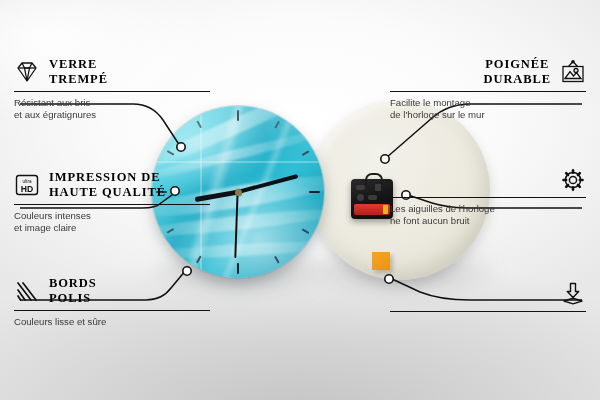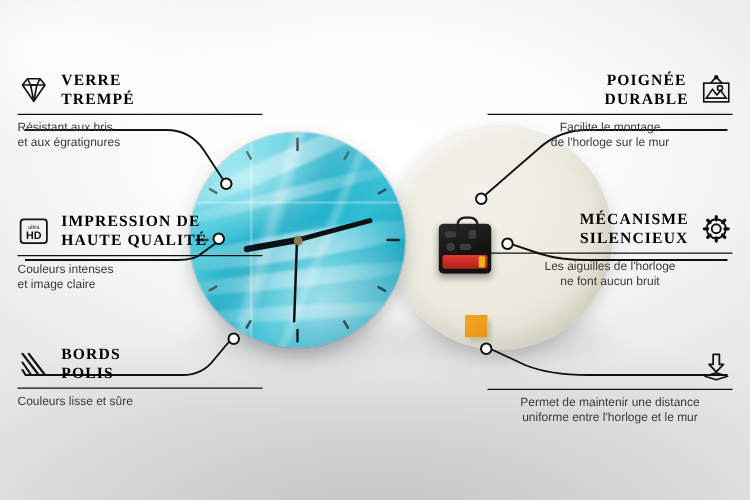--- a/index.html
+++ b/index.html
@@ -90,21 +90,21 @@
     font-weight:700;font-size:12.5px;line-height:14.5px;
     letter-spacing:.9px;color:#000000;text-transform:uppercase;
     white-space:pre-line;
   }
   .feat.right .feat-title{text-align:center;}
   .feat-rule{height:1.4px;background:#111;margin:5px 0 5px;}
   .feat-desc{
     font-family:Liberation Sans, sans-serif;
     font-size:9.6px;line-height:11.6px;color:#3a3a3a;white-space:pre-line;
   }
-  .feat.right .feat-desc{text-align:center;}
+  .feat.right .feat-desc{text-align:left;}
   .ficon{width:26px;height:24px;flex:0 0 26px;display:block;}
 
   
   #feat-verre{left:14px;top:57px;}
   #feat-impression{left:14px;top:170px;}
   #feat-bords{left:14px;top:276px;}
   #feat-poignee{left:390px;top:57px;}
   #feat-mecanisme{left:390px;top:168px;}
   #feat-entretoise{left:390px;top:282px;}
 </style>
@@ -252,22 +252,20 @@
         </g>
       </svg>
     </div>
     <div class="feat-rule"></div>
     <div class="feat-desc">Facilite le montage
 de l'horloge sur le mur</div>
   </div>
 
   <div class="feat right" id="feat-mecanisme">
     <div class="feat-head">
-      <div class="feat-title">MÉCANISME
-SILENCIEUX</div>
       <svg class="ficon" viewBox="0 0 26 24">
         <g fill="none" stroke="#111" stroke-width="1.5">
           <circle cx="13" cy="12" r="3.6"></circle>
           <path d="M13 2.2 v2.6 M13 19.2 v2.6 M3.5 12 h2.6 M19.9 12 h2.6
                    M6.2 5.2 L8 7 M18 17 L19.8 18.8 M6.2 18.8 L8 17 M18 7 L19.8 5.2" stroke-width="2.6" stroke-linecap="round"></path>
           <circle cx="13" cy="12" r="7.6"></circle>
         </g>
       </svg>
     </div>
     <div class="feat-rule"></div>
@@ -278,17 +276,15 @@
   <div class="feat right" id="feat-entretoise">
     <div class="feat-head">
       <svg class="ficon" viewBox="0 0 26 24">
         <g fill="none" stroke="#111" stroke-width="1.4" stroke-linejoin="round">
           <path d="M10.5 1.5 h5 v8 h3.2 L13 15.5 L7.3 9.5 h3.2 Z"></path>
           <path d="M13 16.2 L22 19 L13 21.8 L4 19 Z"></path>
         </g>
       </svg>
     </div>
     <div class="feat-rule"></div>
-    <div class="feat-desc">Permet de maintenir une distance
-uniforme entre l'horloge et le mur</div>
   </div>
 
 </div>
 
 </body></html>

